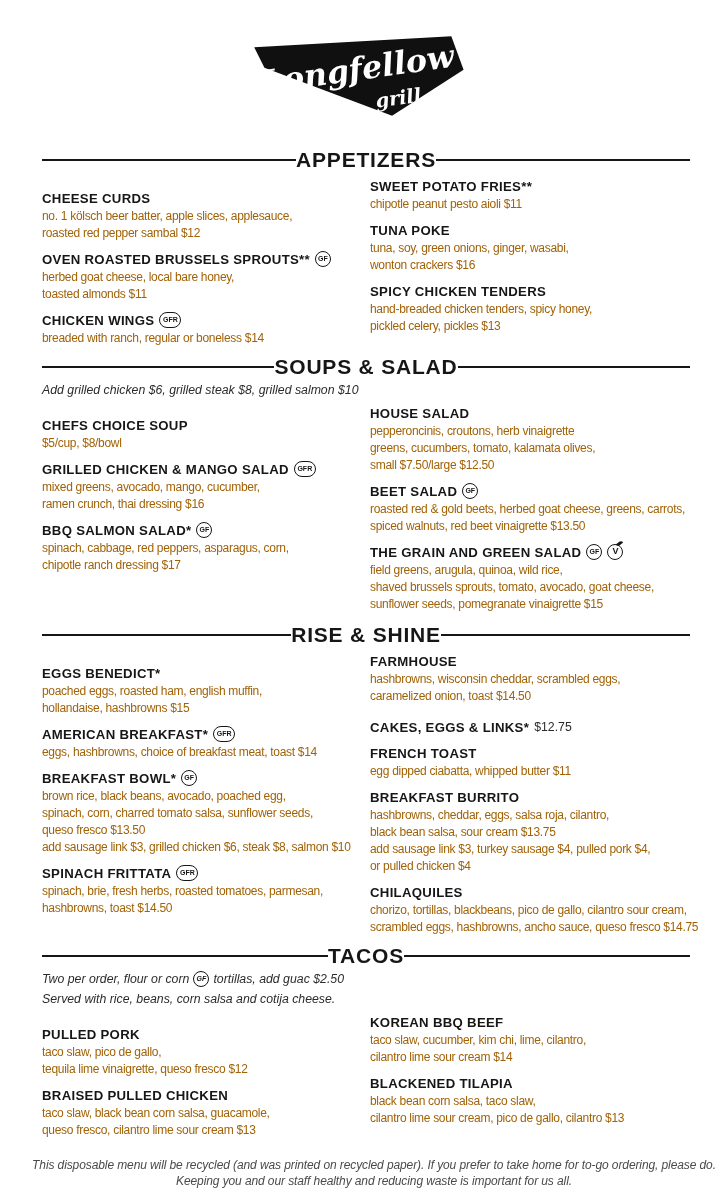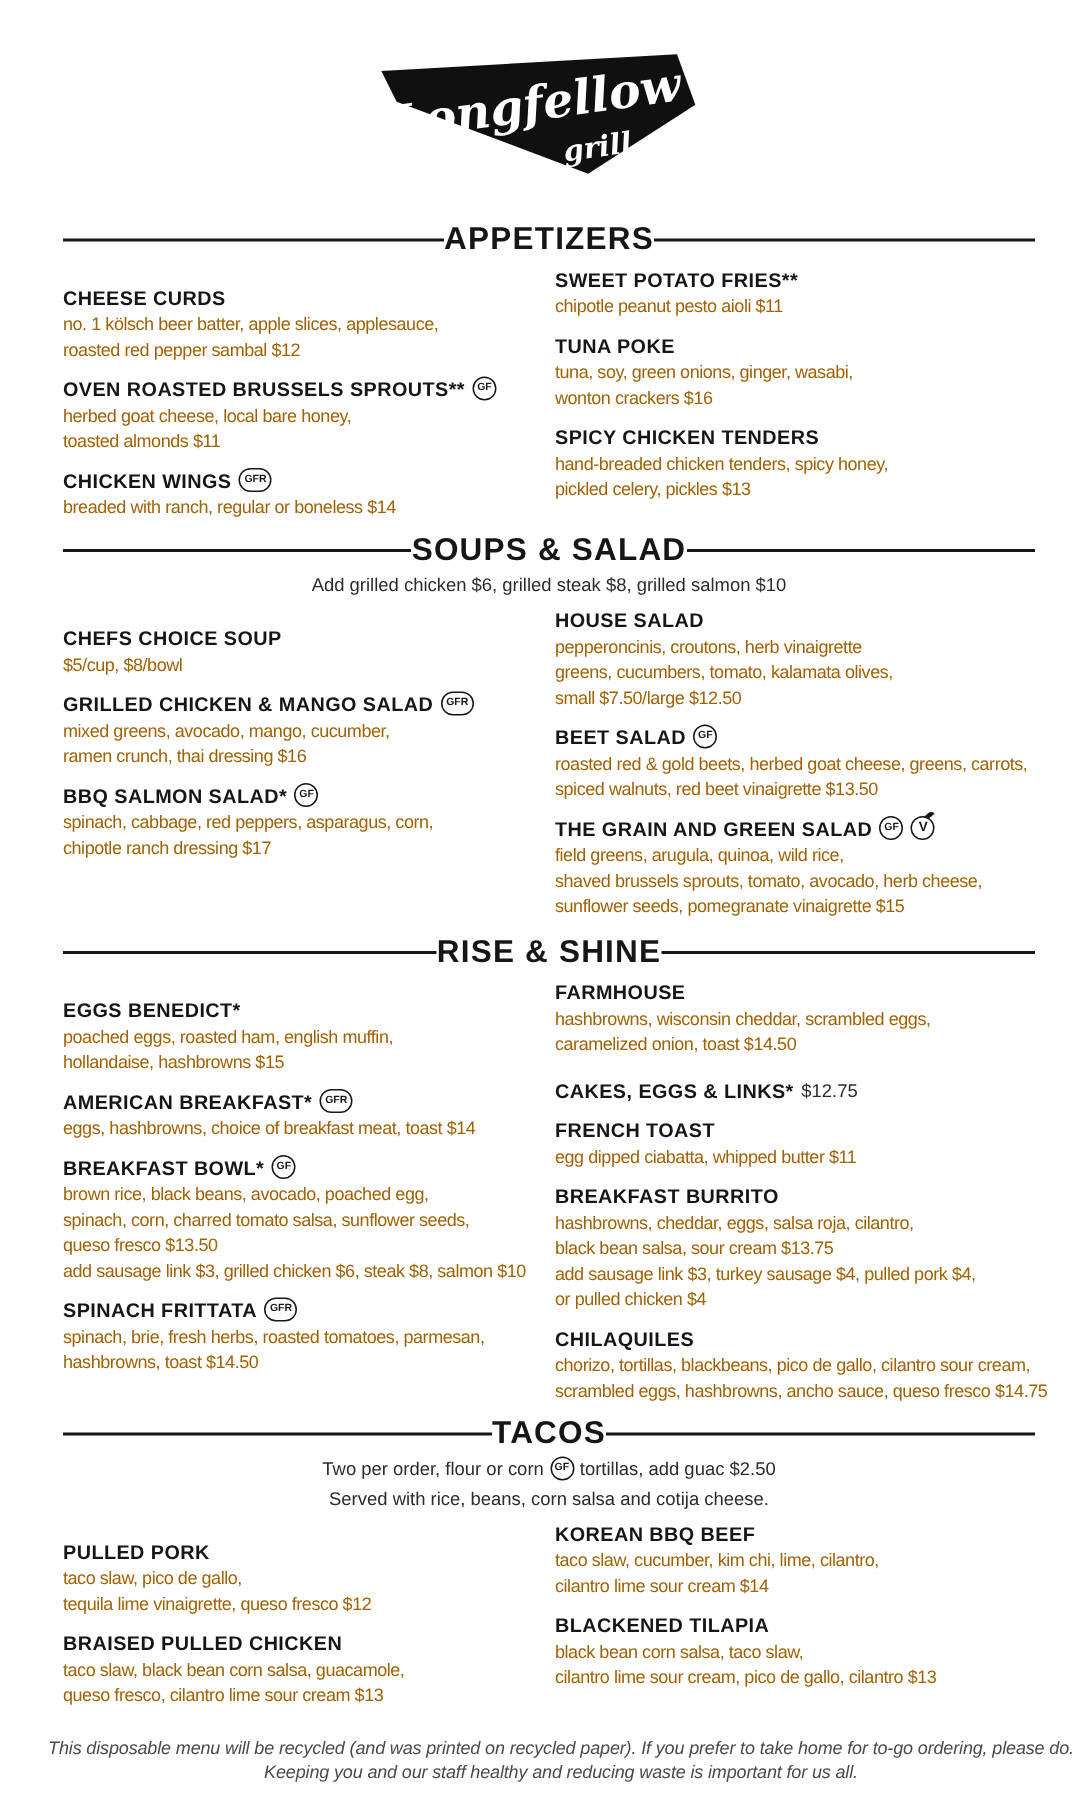--- a/index.html
+++ b/index.html
@@ -22,22 +22,22 @@
   .sec-3 { margin-top:8px; }
 
   .heading-row { display:flex; align-items:center; gap:0; }
   .rule { flex:1; height:2px; background:#161616; }
   .section-title {
     font-size:21px; font-weight:bold; letter-spacing:0.8px;
     white-space:nowrap; color:#161616;
   }
 
   .section-subtitle {
-    display:flex; justify-content:center; align-items:center; gap:4px;
-    font-size:12.3px; color:#2b2b2b; margin-top:3px; line-height:17px;
+    display:flex; align-items:center; gap:4px;
+    font-size:12.3px; color:#2b2b2b; margin-top:3px; line-height:17px;font-style:italic;
   }
 
   .columns { display:flex; margin-top:6px; }
   .col-left { width:328px; flex:none; padding-right:8px; box-sizing:border-box;margin-top:12px; }
   .col-right { flex:1; min-width:0; }
 
   .menu-item { margin-top:9px; }
   .menu-item:first-child { margin-top:0; }
   .menu-item.extra-gap { margin-top:14px; }
 
@@ -210,21 +210,21 @@
               <div class="item-name-row">
                 <span class="item-name">THE GRAIN AND GREEN SALAD</span>
                 <span class="badge badge-gf">
                   <span class="badge-text">GF</span>
                 </span>
                 <span class="badge badge-veg">
                   <span class="badge-text">V</span>
                 </span>
               </div>
               <div class="item-desc">field greens, arugula, quinoa, wild rice,</div>
-              <div class="item-desc">shaved brussels sprouts, tomato, avocado, herb cheese,</div>
+              <div class="item-desc">shaved brussels sprouts, tomato, avocado, goat cheese,</div>
               <div class="item-desc">sunflower seeds, pomegranate vinaigrette $15</div>
             </div>
           </div>
         </div>
       </section>
       <section class="section sec-2">
         <div class="heading-row">
           <span class="rule"></span>
           <div class="section-title">RISE &amp; SHINE</div>
           <span class="rule"></span>

